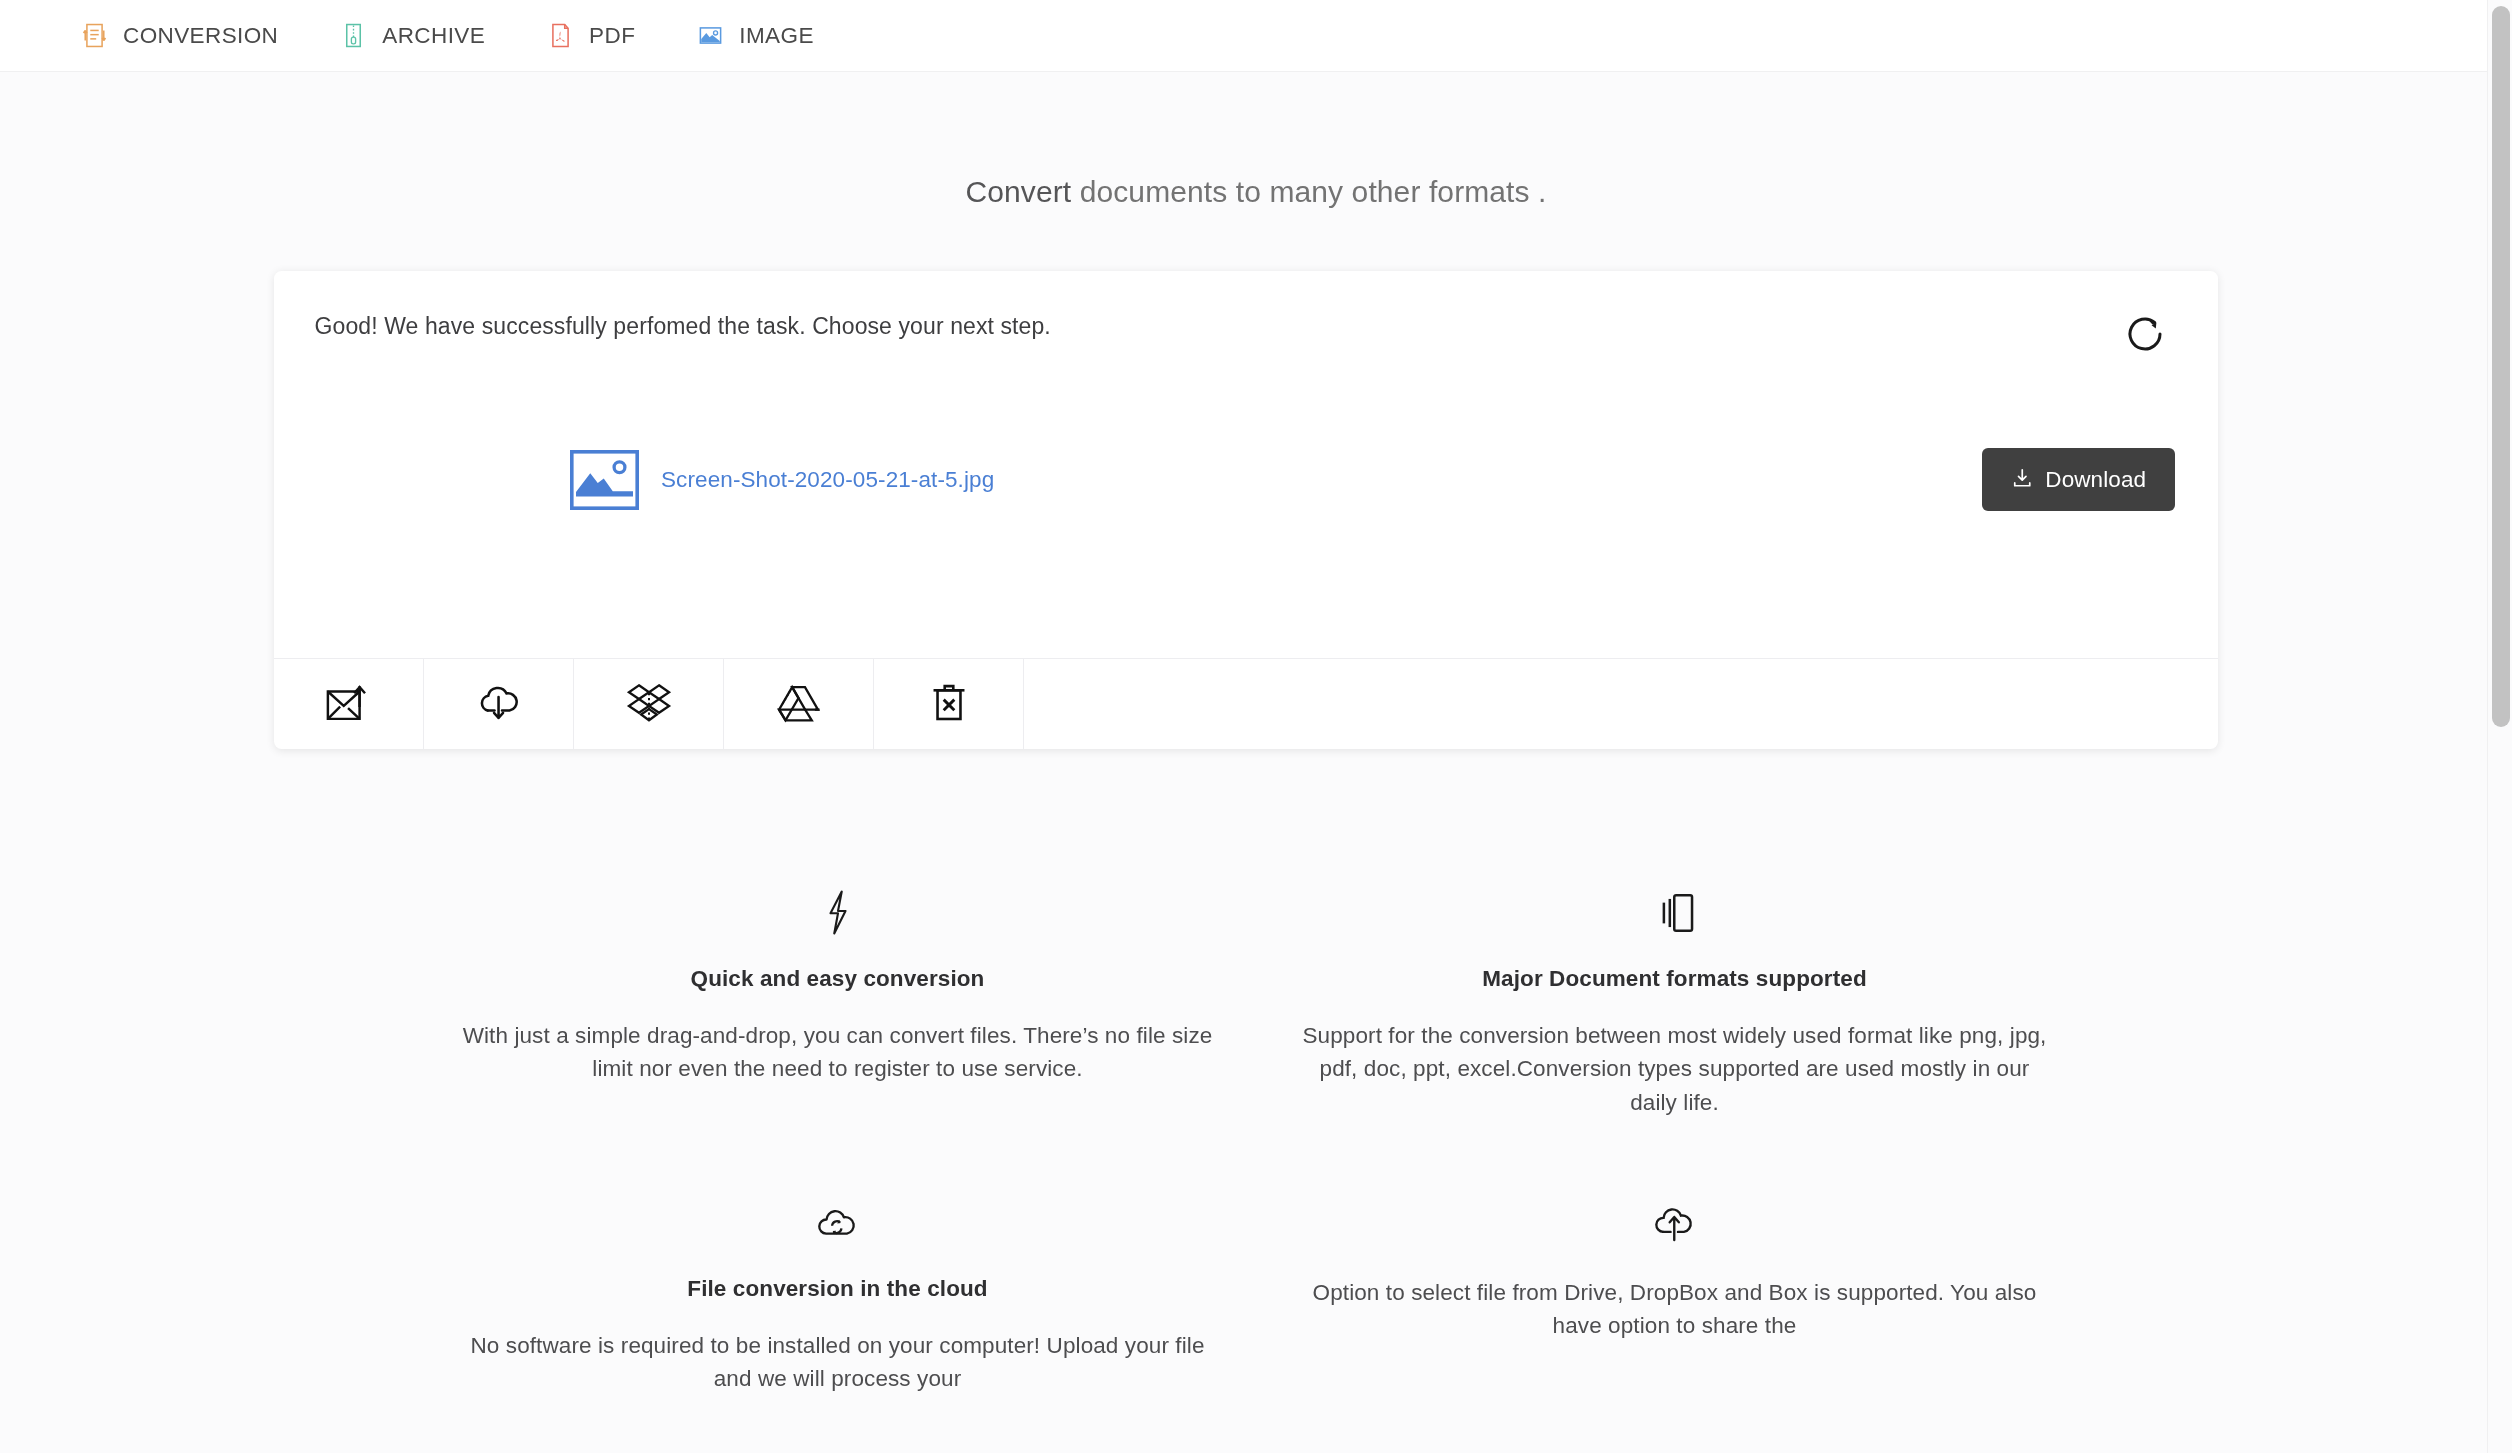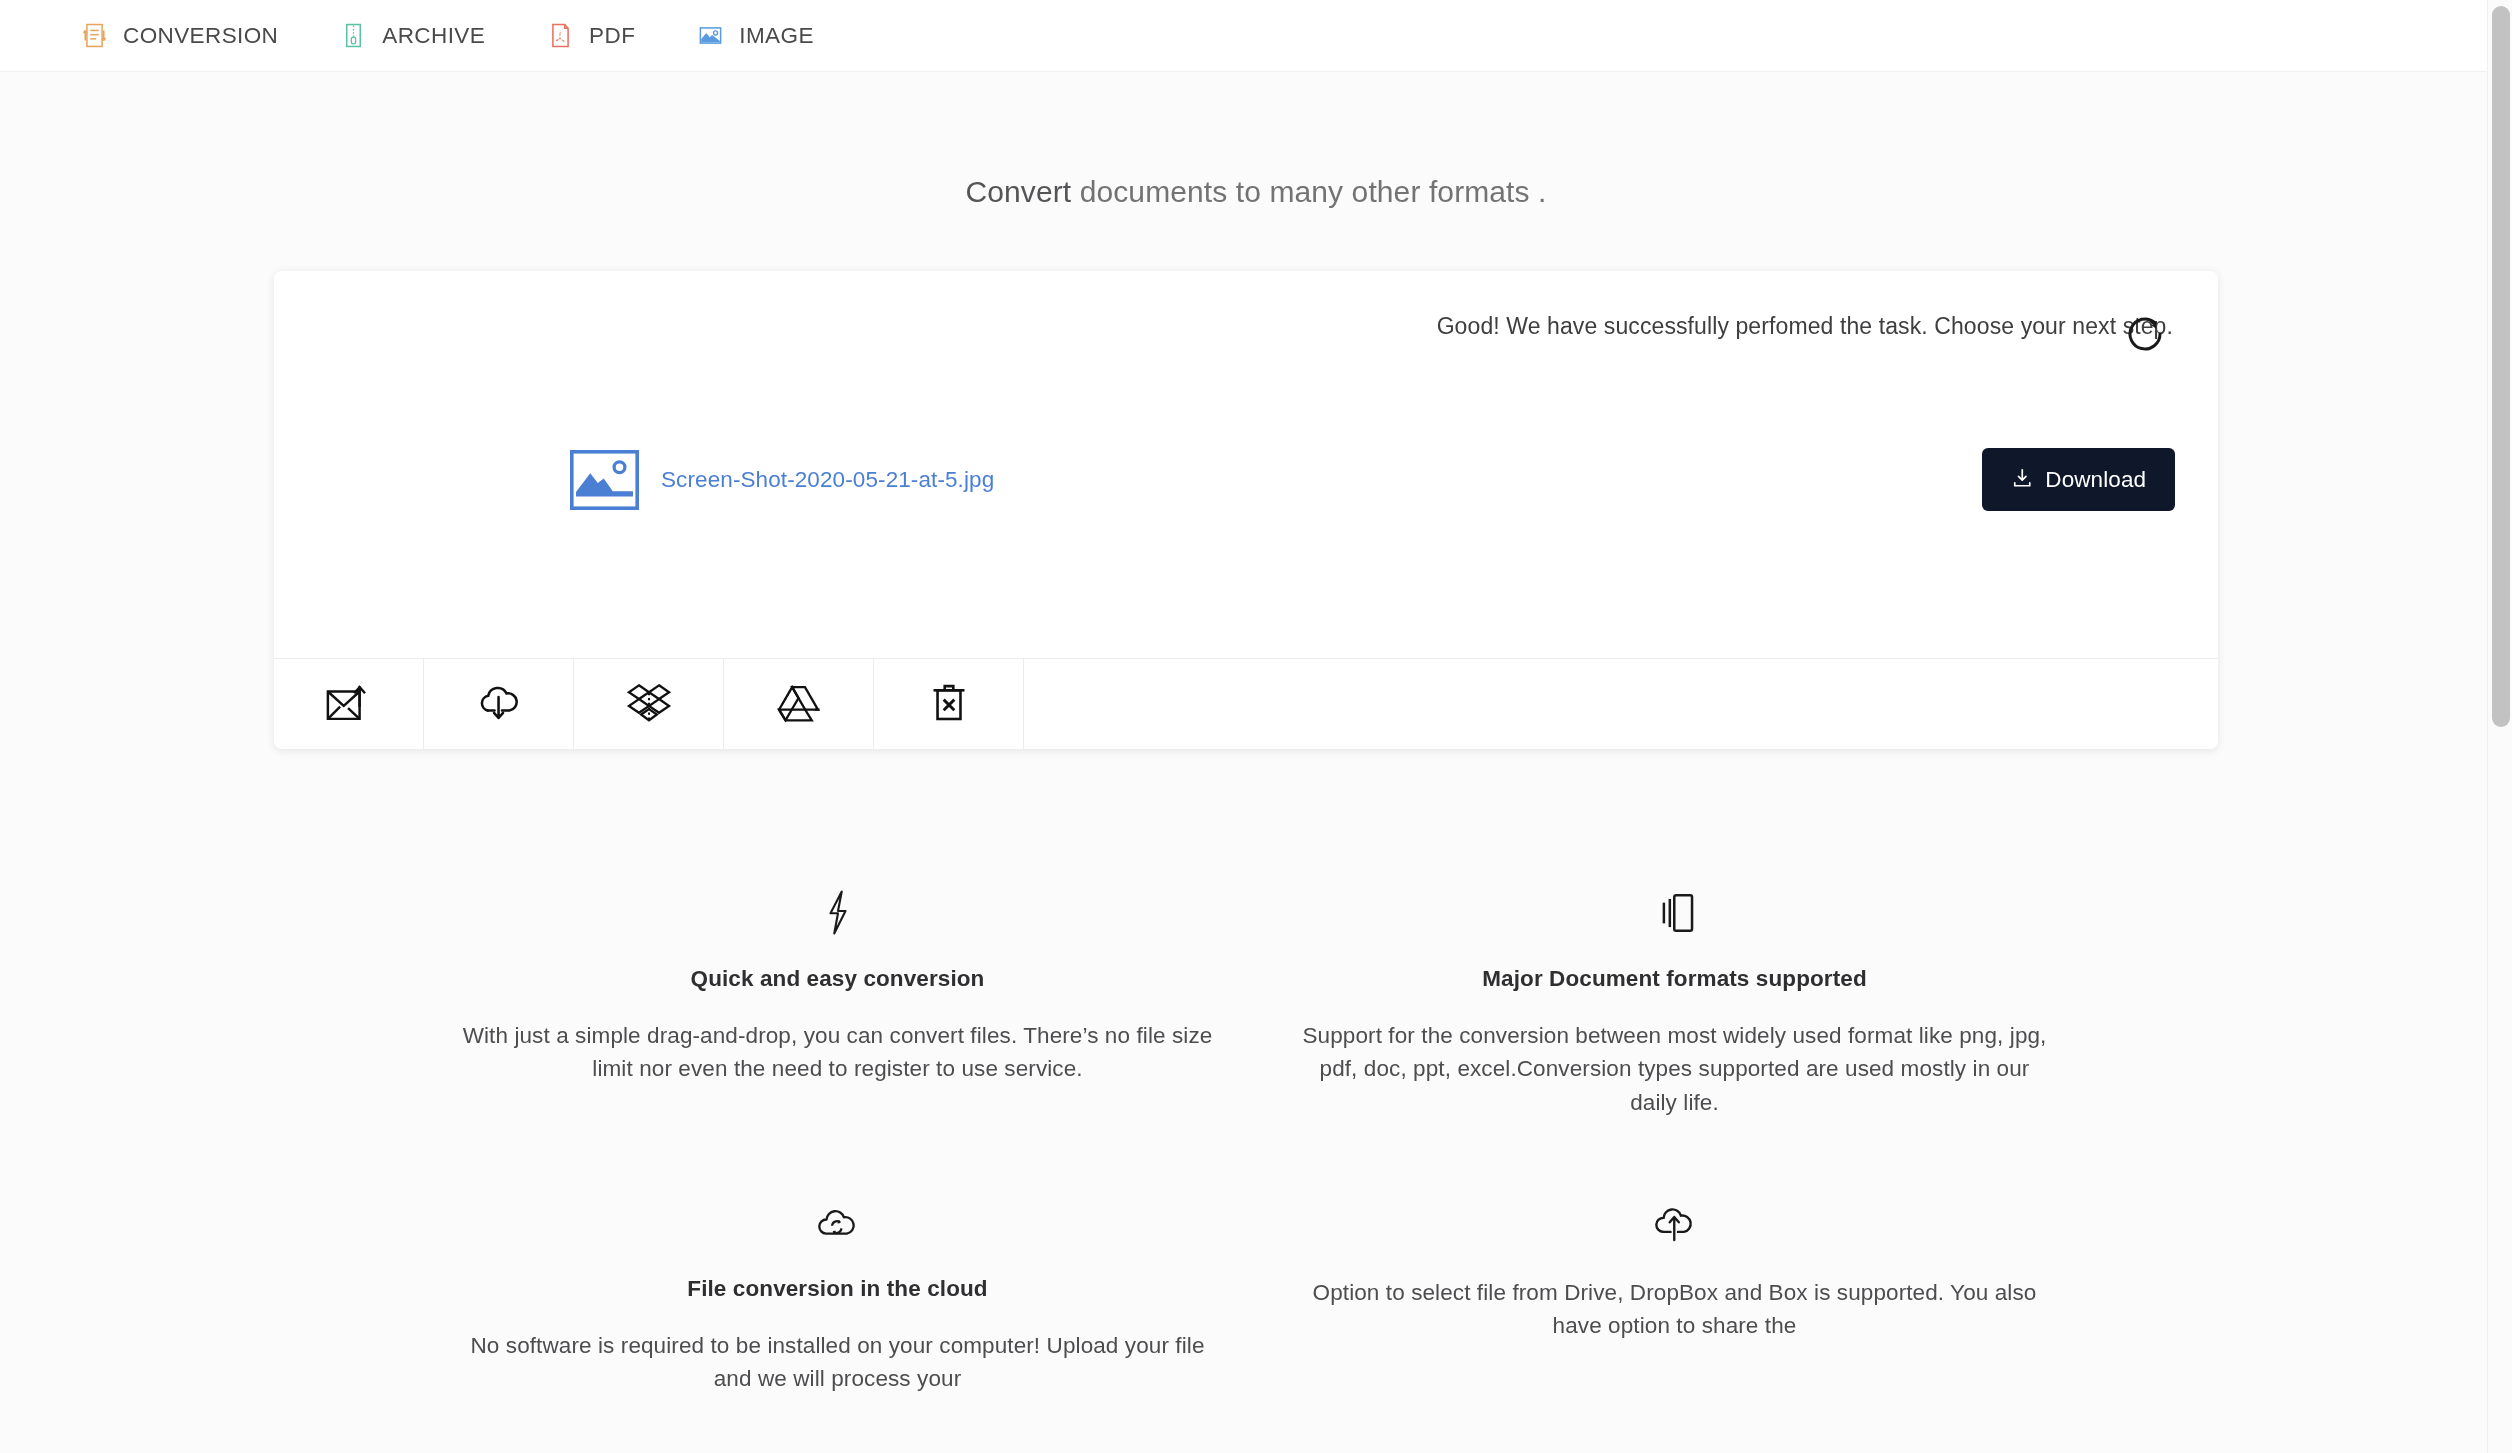--- a/index.html
+++ b/index.html
@@ -71,21 +71,20 @@
     position: relative;
     padding: 42px 45px 0 30px;
     height: 387px;
   }
 
   #status-message {
     font-size: 23px;
     color: #3e3e40;
     padding-left: 10.5px;
     letter-spacing: 0.1px;
-    text-align: right;
   }
 
   #refresh-button {
     position: absolute;
     right: 41px;
     top: 31px;
     width: 64px;
     height: 64px;
     cursor: pointer;
     display: flex;
@@ -111,21 +110,21 @@
   }
   #file-name {
     margin-left: 22px;
     font-size: 22.5px;
     color: #4a7fd4;
     cursor: pointer;
     letter-spacing: 0.1px;
   }
   #download-button {
     margin-left: auto;
-    background: #0f172a;
+    background: #404040;
     border-radius: 6px;
     height: 63px;
     min-width: 193px;
     display: flex;
     align-items: center;
     justify-content: center;
     gap: 12px;
     cursor: pointer;
     border: none;
     padding: 0 17px;

